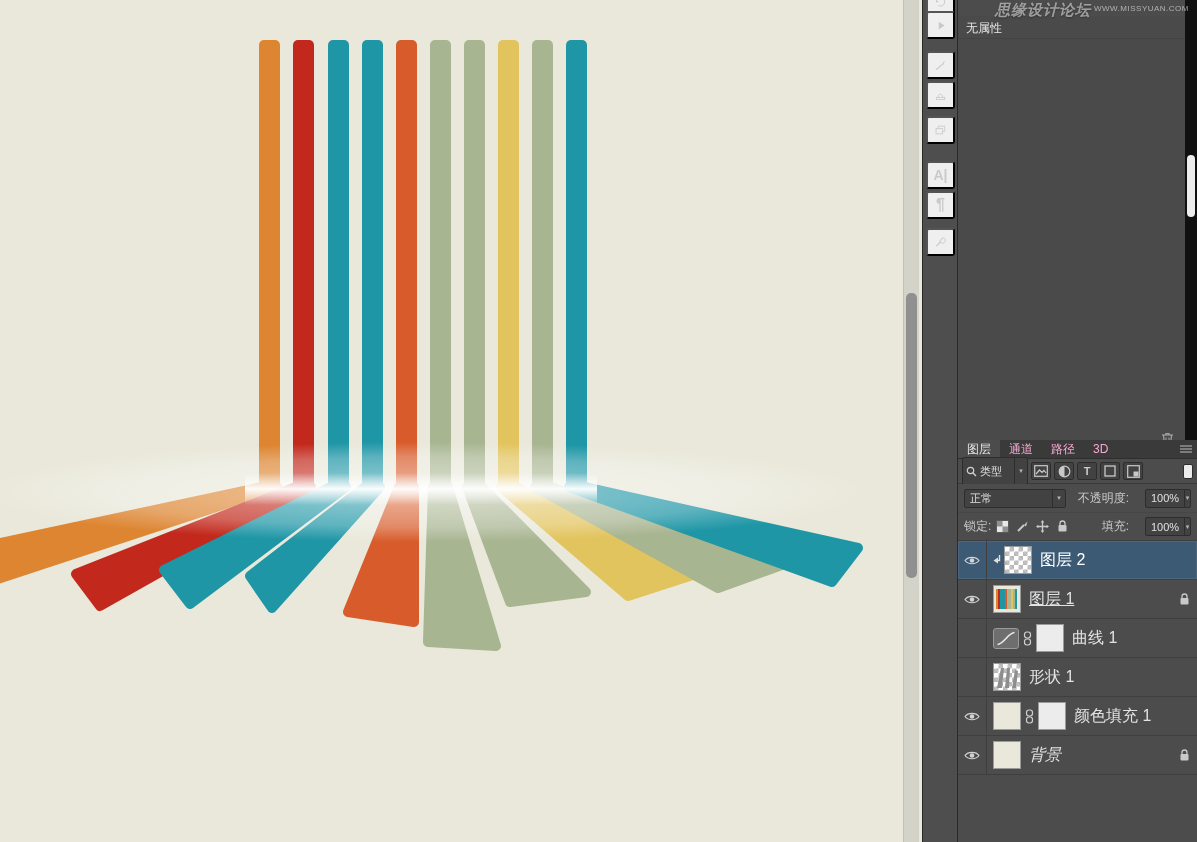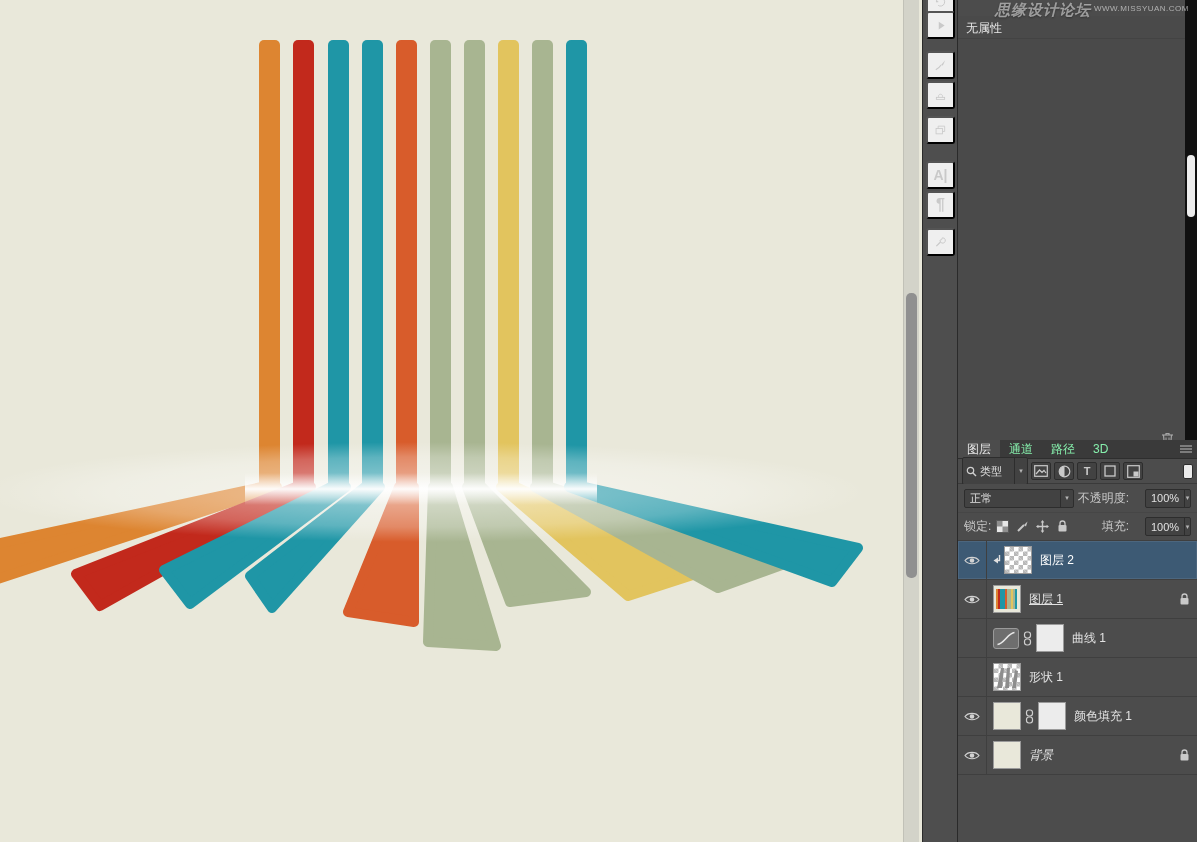--- a/index.html
+++ b/index.html
@@ -25,36 +25,36 @@
 #watermark{position:absolute;right:8px;top:1px;white-space:nowrap;text-align:center;z-index:9}
 #wm-name{font-size:15px;font-weight:bold;font-style:italic;letter-spacing:1px;color:rgba(255,255,255,.5);text-shadow:0 1px 2px rgba(0,0,0,.35)}
 #wm-url{font-size:8px;letter-spacing:.5px;color:rgba(255,255,255,.55);vertical-align:4px;margin-left:3px}
 #trash-btn{position:absolute;right:10px;bottom:6px;background:none;border:none;padding:0;cursor:pointer}
 
 #right-scrollbar{position:absolute;left:1185px;top:0;width:12px;height:440px;background:#101010}
 #right-scroll-thumb{position:absolute;left:2px;top:155px;width:8px;height:62px;background:#ededed;border-radius:4px}
 
 
 #tabs-bar{position:absolute;left:958px;top:440px;width:239px;height:19px;background:#3a3a3a;display:flex;align-items:stretch;border-bottom:1px solid #2e2e2e}
-.ptab{padding:0 9px;font-size:12px;color:#86efac;display:flex;align-items:center}
+.ptab{padding:0 9px;font-size:12px;color:#f9a8d4;display:flex;align-items:center}
 .ptab.active{background:#4c4c4c;color:#e6e6e6}
 #panel-menu-btn{margin-left:auto;align-self:center;margin-right:4px;background:none;border:none;padding:0}
 
 
 .prow{position:absolute;left:958px;width:239px;background:#4c4c4c;display:flex;align-items:center}
 #filter-row{top:459px;height:25px;padding:0 4px;gap:3px;border-bottom:1px solid #3a3a3a}
 .combo{background:#424242;border:1px solid #2d2d2d;border-radius:2px;display:flex;align-items:center;color:#e0e0e0;font-size:11px;height:19px}
 .combo .txt{padding:0 5px;flex:1;white-space:nowrap}
 .combo .arr{width:13px;align-self:stretch;border-left:1px solid #2d2d2d;display:flex;align-items:center;justify-content:center;font-size:7px;color:#b5b5b5}
 #kind-combo{height:28px;width:66px}
 #kind-combo .txt{padding:0 3px;flex:1}
 .fico{width:20px;height:18px;background:#424242;border:1px solid #2d2d2d;border-radius:2px;display:flex;align-items:center;justify-content:center;color:#c9c9c9;font-size:11px;font-weight:bold;padding:0}
 #filter-toggle{margin-left:auto;width:10px;height:15px;background:#ececec;border:1px solid #2d2d2d;border-radius:2px;padding:0}
 #blend-row{top:484px;height:29px;padding:0 6px;border-bottom:1px solid #464646}
-#blend-combo{width:110px}
+#blend-combo{width:102px}
 .plabel{font-size:12px;color:#c9c9c9;white-space:nowrap}
 #opacity-label{margin-left:auto}
 .val-combo{width:46px;margin-left:16px}
 #lock-row{top:513px;height:28px;padding:0 6px;border-bottom:1px solid #3f3f3f}
 .lkbtn{width:17px;height:17px;display:flex;align-items:center;justify-content:center;margin-left:3px;background:none;border:none;padding:0;color:#c9c9c9}
 #fill-label{margin-left:auto}
 
 
 #layers-list{position:absolute;left:958px;top:541px;width:239px;height:301px;background:#4c4c4c}
 .lrow{height:39px;display:flex;align-items:center;border-bottom:1px solid #3f3f3f;padding-right:7px;background:#4c4c4c}
@@ -62,21 +62,21 @@
 .eye-well{width:29px;align-self:stretch;border-right:1px solid #3f3f3f;display:flex;align-items:center;justify-content:center;flex:none}
 .lthumb{width:28px;height:28px;border:1px solid #9a9a9a;margin-left:6px;flex:none;position:relative;overflow:hidden}
 .thumb-checker{background-color:#fff;background-image:linear-gradient(45deg,#b9b9b9 25%,transparent 25%,transparent 75%,#b9b9b9 75%),linear-gradient(45deg,#b9b9b9 25%,transparent 25%,transparent 75%,#b9b9b9 75%);background-size:9px 9px;background-position:0 0,4.5px 4.5px}
 .thumb-cream{background:#eae9db}
 .thumb-dark{background:#474747}
 .adj-thumb{width:26px;height:21px;background:#6e6e6e;border:1px solid #9a9a9a;border-radius:3px;margin-left:6px;flex:none;display:flex;align-items:center;justify-content:center}
 .mask{width:28px;height:28px;background:#ececec;border:1px solid #9a9a9a;margin-left:4px;flex:none}
 .link-ico{margin-left:4px;flex:none;display:flex}
 .clip-ico{margin-left:3px;flex:none;display:flex}
 .clip-ico + .lthumb{margin-left:2px}
-.lname{font-size:12px;color:#e2e2e2;margin-left:8px;white-space:nowrap}
+.lname{font-size:16px;color:#e2e2e2;margin-left:8px;white-space:nowrap}
 .lrow.selected .lname{color:#fff}
 .lname.base{text-decoration:underline}
 .lname.italic{font-style:italic}
 .row-lock{margin-left:auto;display:flex}
 </style>
 </head>
 <body>
 
 <div id="root">
 

